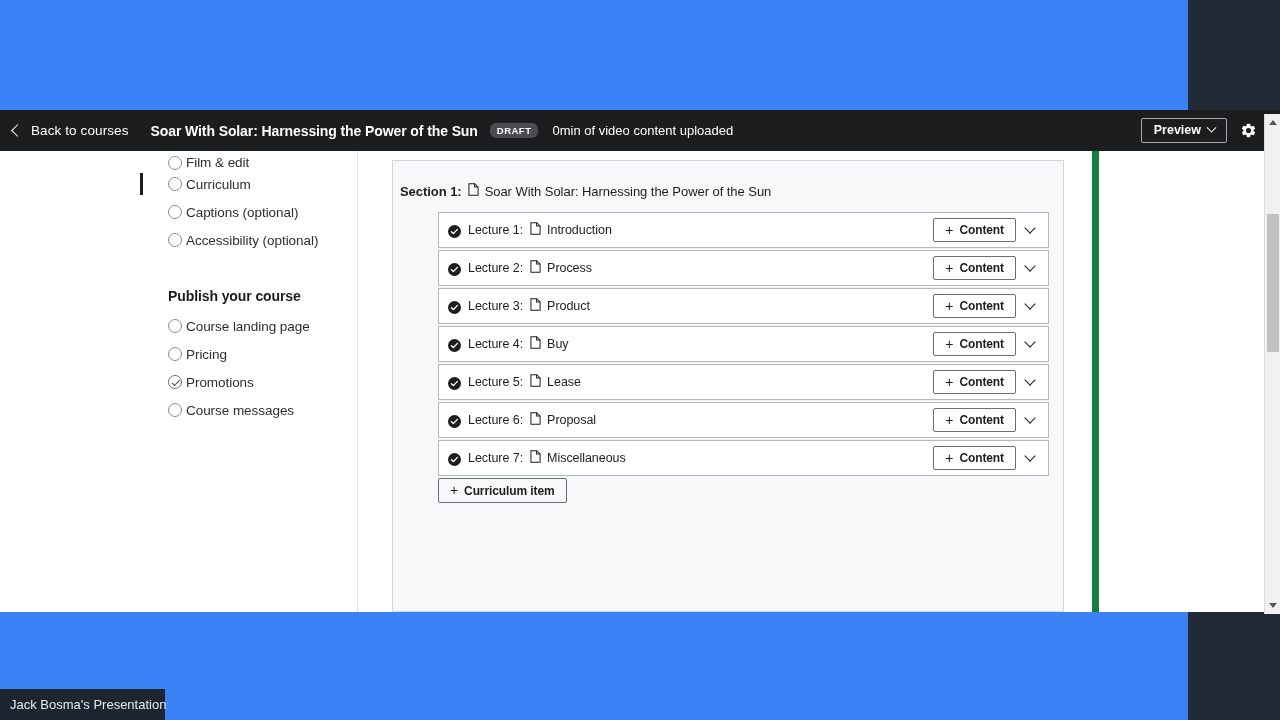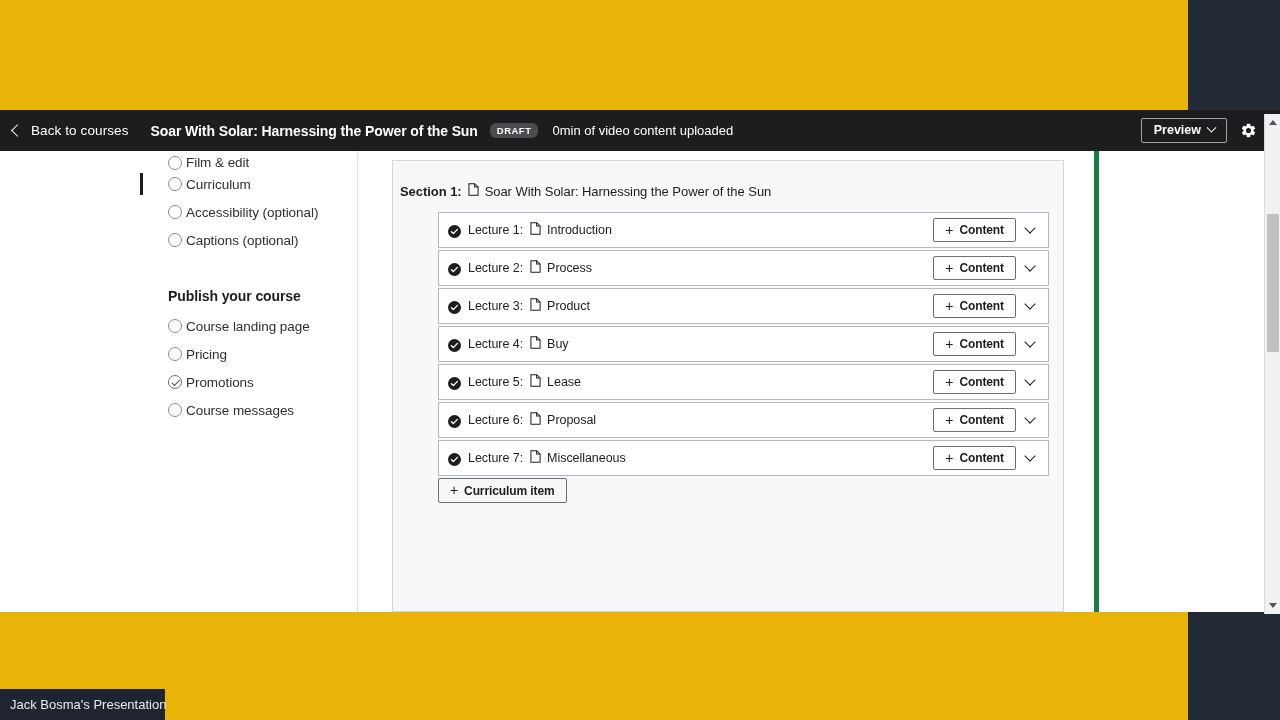--- a/index.html
+++ b/index.html
@@ -7,21 +7,21 @@
     width: 1280px; height: 720px;
     overflow: hidden;
     background: #222a35;
     font-family: "Liberation Sans", sans-serif;
   }
 
   
   #viewport {
     position: relative;
     width: 1188px; height: 720px;
-    background: #eab308;
+    background: #3b82f6;
   }
 
   
   #app-header {
     position: absolute;
     left: 0; top: 110px;
     width: 1280px; height: 41px;
     background: #1c1d1f;
     display: flex;
     align-items: center;
@@ -191,21 +191,21 @@
     font-family: "Liberation Sans", sans-serif;
     letter-spacing: -.1px;
   }
 
   
   #main {
     position: absolute;
     left: 359px; top: 0;
     width: 740px; height: 100%;
     background: #ffffff;
-    border-right: 5px solid #15803d;
+    border-right: 7px solid #15803d;
     overflow: hidden;
   }
   .section-card {
     position: absolute;
     left: 33px; top: 9px;
     width: 672px;
     min-height: 452px;
     background: #f7f8fa;
     border: 1px solid #d1d7dc;
   }
@@ -390,26 +390,26 @@
         </div>
 
         <div class="side-item">
           <span class="active-bar"></span>
           <span class="radio-ring"></span>
           <span class="side-label">Curriculum</span>
         </div>
 
         <div class="side-item">
           <span class="radio-ring"></span>
-          <span class="side-label">Accessibility (optional)</span>
+          <span class="side-label">Captions (optional)</span>
         </div>
 
         <div class="side-item">
           <span class="radio-ring"></span>
-          <span class="side-label">Captions (optional)</span>
+          <span class="side-label">Accessibility (optional)</span>
         </div>
 
         <div class="side-heading">Publish your course</div>
 
         <div class="side-item">
           <span class="radio-ring"></span>
           <span class="side-label">Course landing page</span>
         </div>
 
         <div class="side-item">

